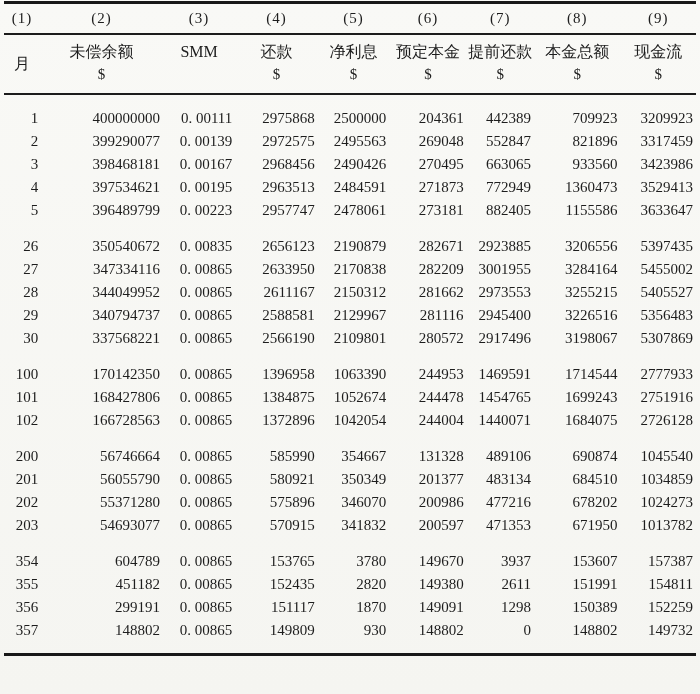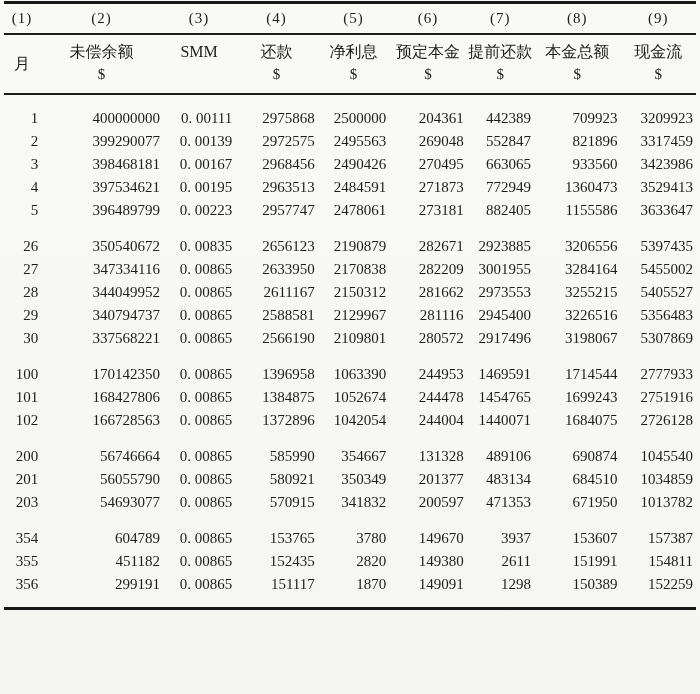--- a/index.html
+++ b/index.html
@@ -307,20 +307,31 @@
           <td>56055790</td>
           <td>0. 00865</td>
           <td>580921</td>
           <td>350349</td>
           <td>201377</td>
           <td>483134</td>
           <td>684510</td>
           <td>1034859</td>
         </tr>
         <tr>
+          <td class="month">202</td>
+          <td>55371280</td>
+          <td>0. 00865</td>
+          <td>575896</td>
+          <td>346070</td>
+          <td>200986</td>
+          <td>477216</td>
+          <td>678202</td>
+          <td>1024273</td>
+        </tr>
+        <tr>
           <td class="month">203</td>
           <td>54693077</td>
           <td>0. 00865</td>
           <td>570915</td>
           <td>341832</td>
           <td>200597</td>
           <td>471353</td>
           <td>671950</td>
           <td>1013782</td>
         </tr>
@@ -353,18 +364,29 @@
           <td class="month">356</td>
           <td>299191</td>
           <td>0. 00865</td>
           <td>151117</td>
           <td>1870</td>
           <td>149091</td>
           <td>1298</td>
           <td>150389</td>
           <td>152259</td>
         </tr>
+        <tr>
+          <td class="month">357</td>
+          <td>148802</td>
+          <td>0. 00865</td>
+          <td>149809</td>
+          <td>930</td>
+          <td>148802</td>
+          <td>0</td>
+          <td>148802</td>
+          <td>149732</td>
+        </tr>
         <tr class="spacer last">
           <td colspan="9"></td>
         </tr>
       </tbody>
   </table>
 </div>
 
 </body></html>

